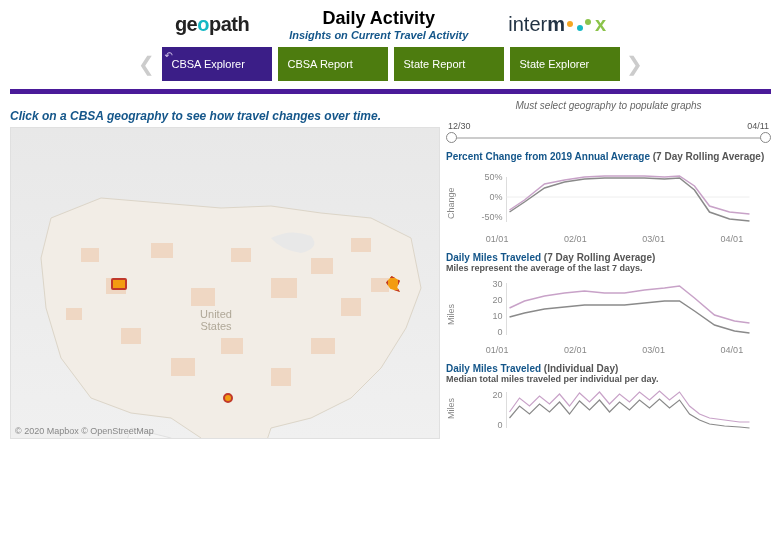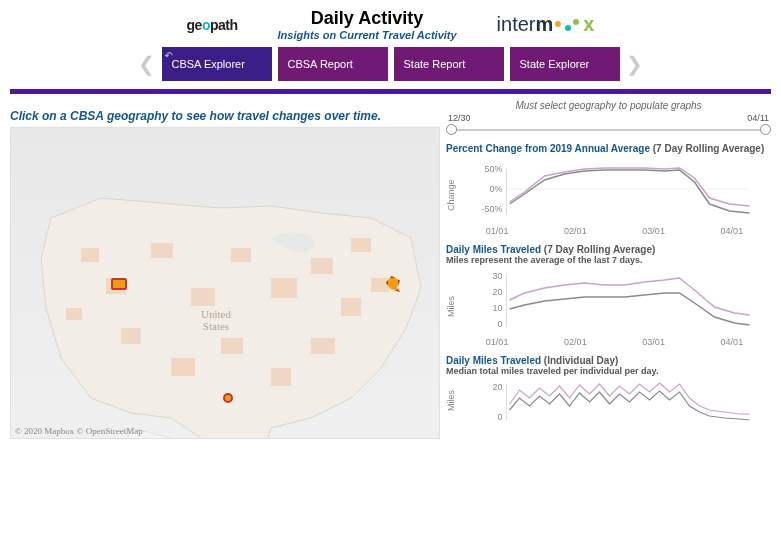--- a/index.html
+++ b/index.html
@@ -1,56 +1,56 @@
 <!DOCTYPE html>
 <html><head>
 <meta charset="utf-8">
 <style>
   * { margin: 0; padding: 0; box-sizing: border-box; }
   body { font-family: Arial, sans-serif; background: #fff; width: 781px; height: 545px; overflow: hidden; position: relative; }
 
   .header { display: flex; align-items: center; justify-content: center; gap: 40px; padding: 8px 0 4px; }
-  .logo-geopath { font-size: 14px; font-weight: 600; color: #222; letter-spacing: -0.5px; }
+  .logo-geopath { font-size: 20px; font-weight: 600; color: #222; letter-spacing: -0.5px; }
   .logo-geopath .o { color: #14b8c4; font-weight: 700; }
   .title-block { text-align: center; }
   .title-main { font-size: 18px; font-weight: bold; color: #000; }
   .title-sub { font-size: 11px; font-style: italic; color: #14568a; font-weight: bold; }
   .logo-intermx { font-size: 20px; font-weight: 500; color: #223344; }
   .logo-intermx .m { font-weight: 700; }
   .logo-intermx .x { color: #8bc34a; font-weight: 700; }
   .intermx-dots { display:inline-block; width:30px; height:14px; vertical-align:middle; position:relative; }
   .intermx-dots span { position:absolute; width:6px; height:6px; border-radius:50%; }
   .d1 { background:#f5a623; top:2px; left:2px; }
   .d2 { background:#14b8c4; top:6px; left:12px; }
   .d3 { background:#8bc34a; top:0px; left:20px; }
 
   .tabs-row { display:flex; align-items:center; justify-content:center; gap:6px; padding: 2px 0 4px; }
   .chev { color:#ccc; font-size:20px; cursor:pointer; width:18px; text-align:center; }
   .tab { width:110px; height:34px; display:flex; align-items:center; padding-left:10px; font-size:11px; color:#fff; cursor:pointer; position:relative; }
   .tab.active { background:#3b1e87; }
-  .tab.inactive { background:#701a75; }
+  .tab.inactive { background:#4d7c0f; }
   .undo-icon { position:absolute; top:3px; left:3px; font-size:10px; color:#d0c3e9; }
 
   .divider { height:5px; background:#4a1a99; margin: 4px 10px 6px; }
 
   .content { display:flex; padding:0 10px; gap:6px; }
   .left { flex:0 0 430px;margin-top:9px; }
   .right { flex:1; min-width:0; }
 
   .instruction { font-size:12px; font-style:italic; font-weight:bold; color:#14568a; margin-bottom:4px; }
-  .warn { font-size:10px; font-style:italic; color:#666; text-align:center; margin-bottom:2px; }
+  .warn { font-size:10px; font-style:italic; color:#666; text-align:center; margin-bottom:10px; }
 
   .slider-row { display:flex; font-size:9px; color:#555; justify-content:space-between; padding:0 2px; }
   .slider { position:relative; height:14px; margin-bottom:6px; }
   .slider-track { position:absolute; top:6px; left:6px; right:6px; height:2px; background:#ccc; }
   .slider-handle { position:absolute; top:1px; width:11px; height:11px; border-radius:50%; background:#fff; border:1px solid #888; }
   .sh-left { left:0; }
   .sh-right { right:0; }
 
-  .map { position:relative; width:430px; height:312px; background:linear-gradient(180deg,#e8e8e8 0%,#f0f0f0 100%); border:1px solid #e0e0e0; overflow:hidden;font-family:Liberation Serif, serif; }
+  .map { position:relative; width:430px; height:312px; background:linear-gradient(180deg,#e8e8e8 0%,#f0f0f0 100%); border:1px solid #e0e0e0; overflow:hidden; }
   .attribution { position:absolute; bottom:2px; left:4px; font-size:9px; color:#888; }
 
   .chart-block { margin-bottom:8px; }
   .chart-title { font-size:10px; color:#14568a; font-weight:bold; }
   .chart-title .sub { font-weight:bold; color:#555;text-align:center; }
   .chart-sub2 { font-size:9px; color:#555; font-weight:bold; }
   .chart-wrap { display:flex; }
   .yaxis-label { writing-mode:vertical-rl; transform:rotate(180deg); font-size:9px; color:#888; text-align:center; width:12px; }
   .chart-inner { flex:1; }
   .chart-svg { width:100%; height:70px; display:block; }

